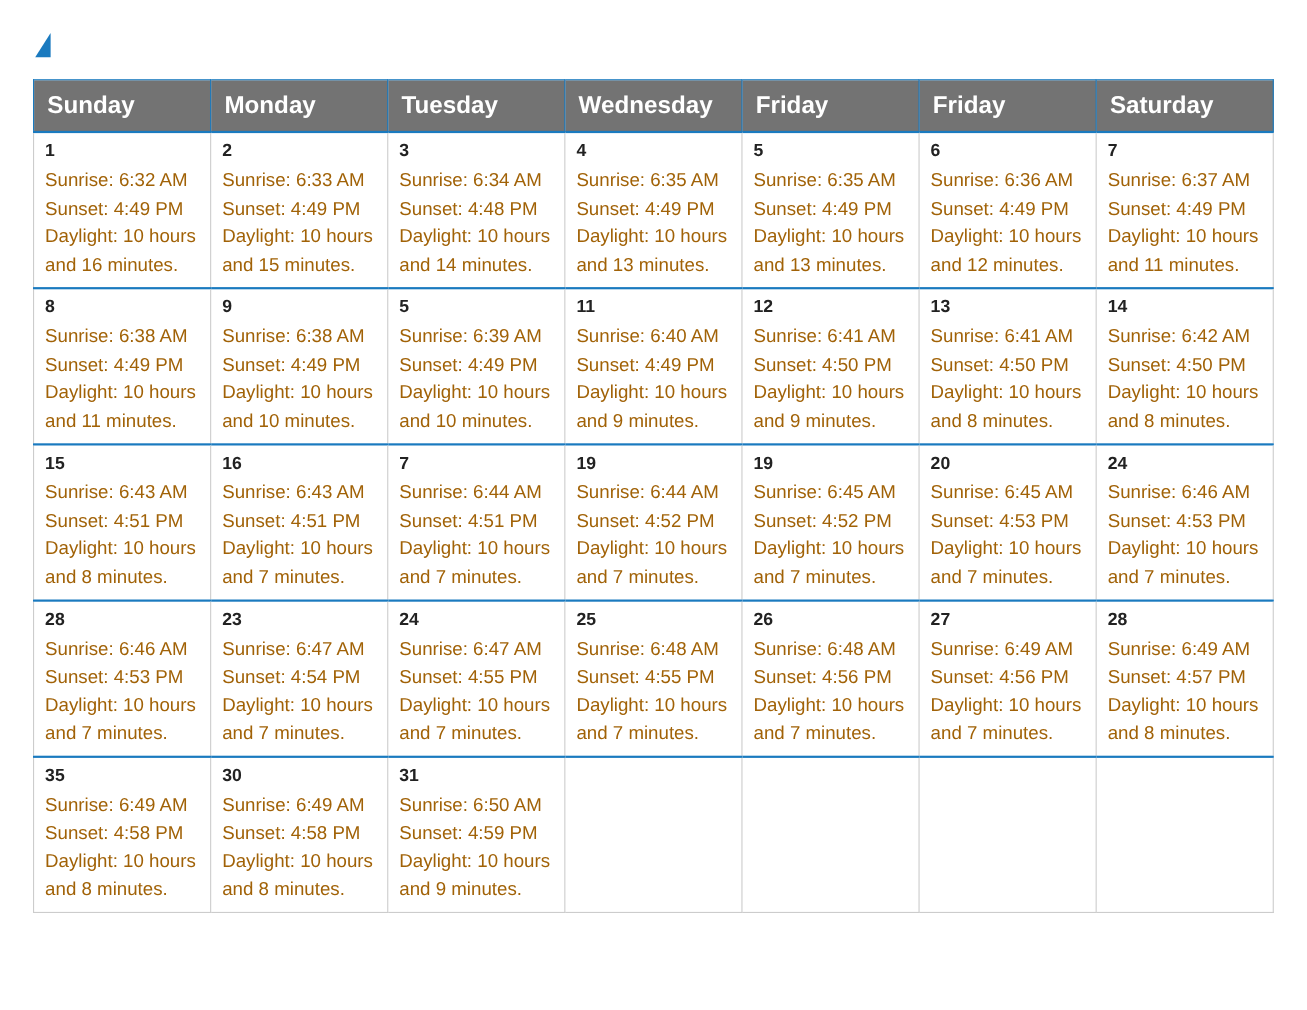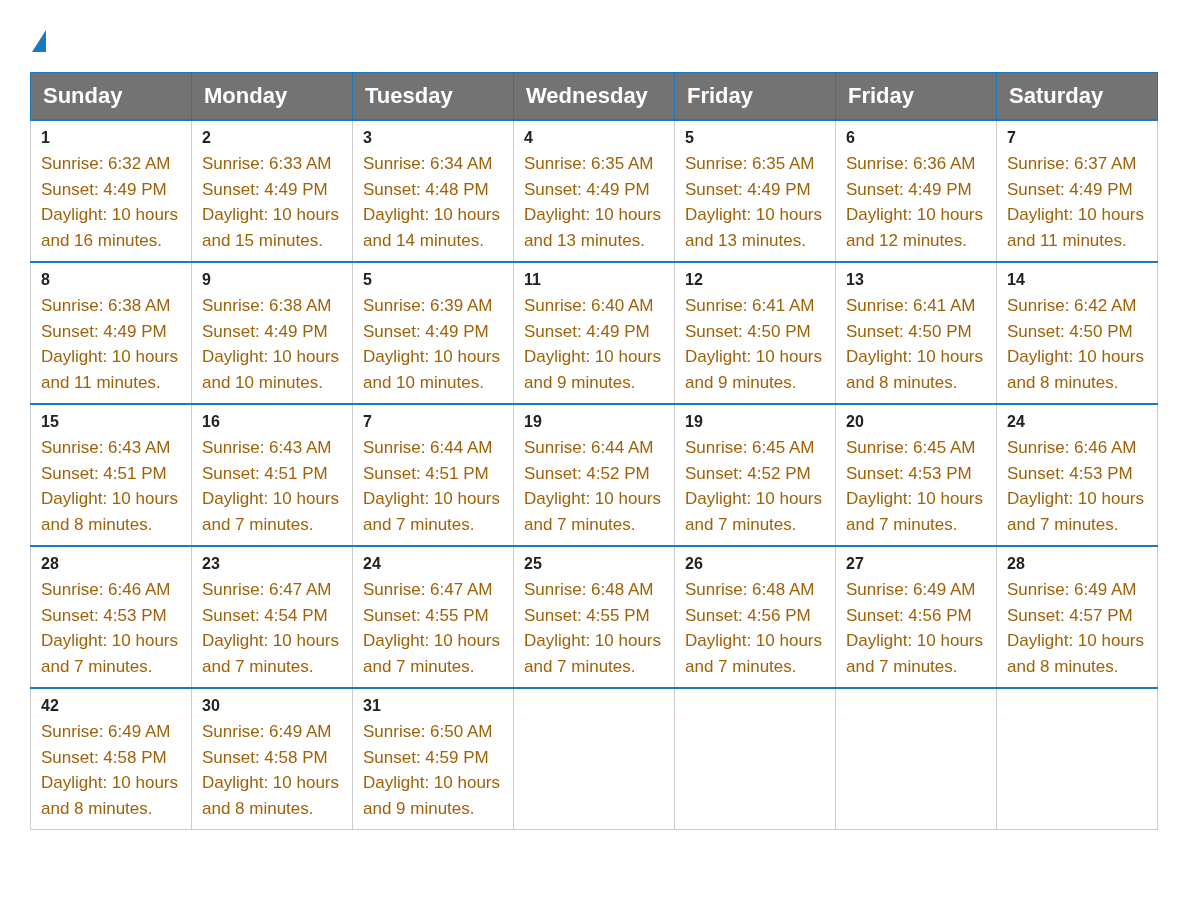--- a/index.html
+++ b/index.html
@@ -379,21 +379,21 @@
         <div class="day-info">
           Sunrise: 6:49 AM<br>
           Sunset: 4:57 PM<br>
           Daylight: 10 hours<br>
           and 8 minutes.
         </div>
       </td>
       </tr>
       <tr>
         <td>
-        <div class="day-number">42</div>
+        <div class="day-number">35</div>
         <div class="day-info">
           Sunrise: 6:49 AM<br>
           Sunset: 4:58 PM<br>
           Daylight: 10 hours<br>
           and 8 minutes.
         </div>
       </td>
         <td>
         <div class="day-number">30</div>
         <div class="day-info">

